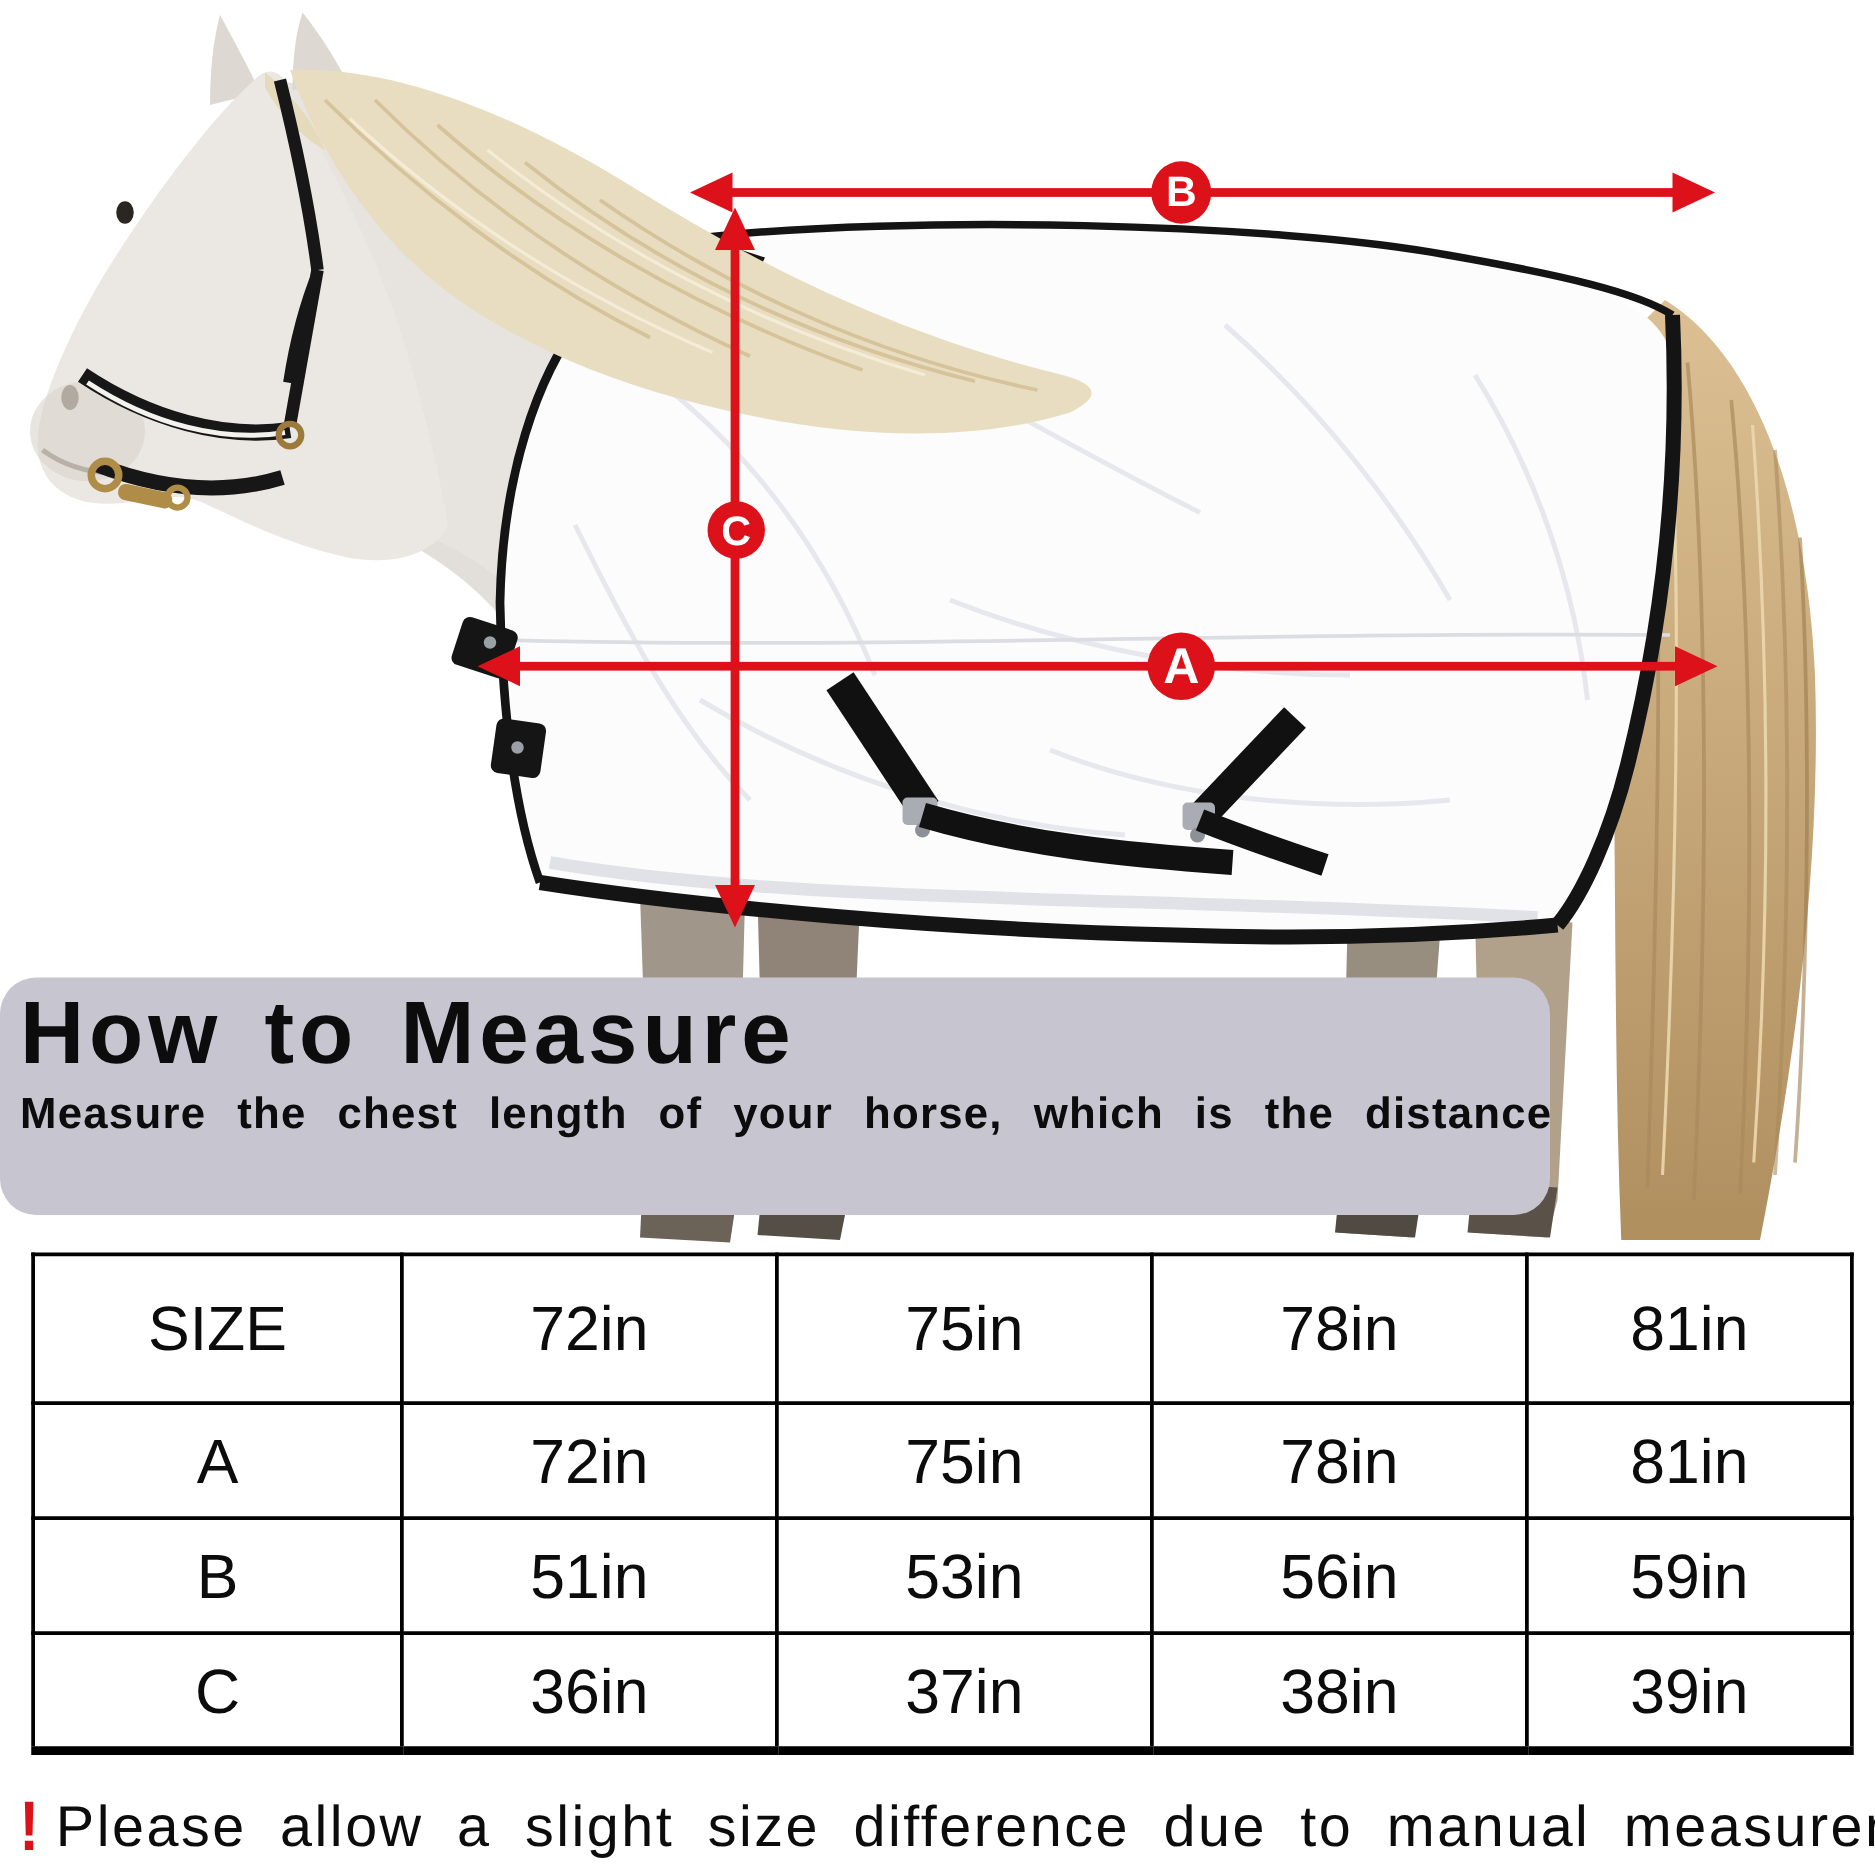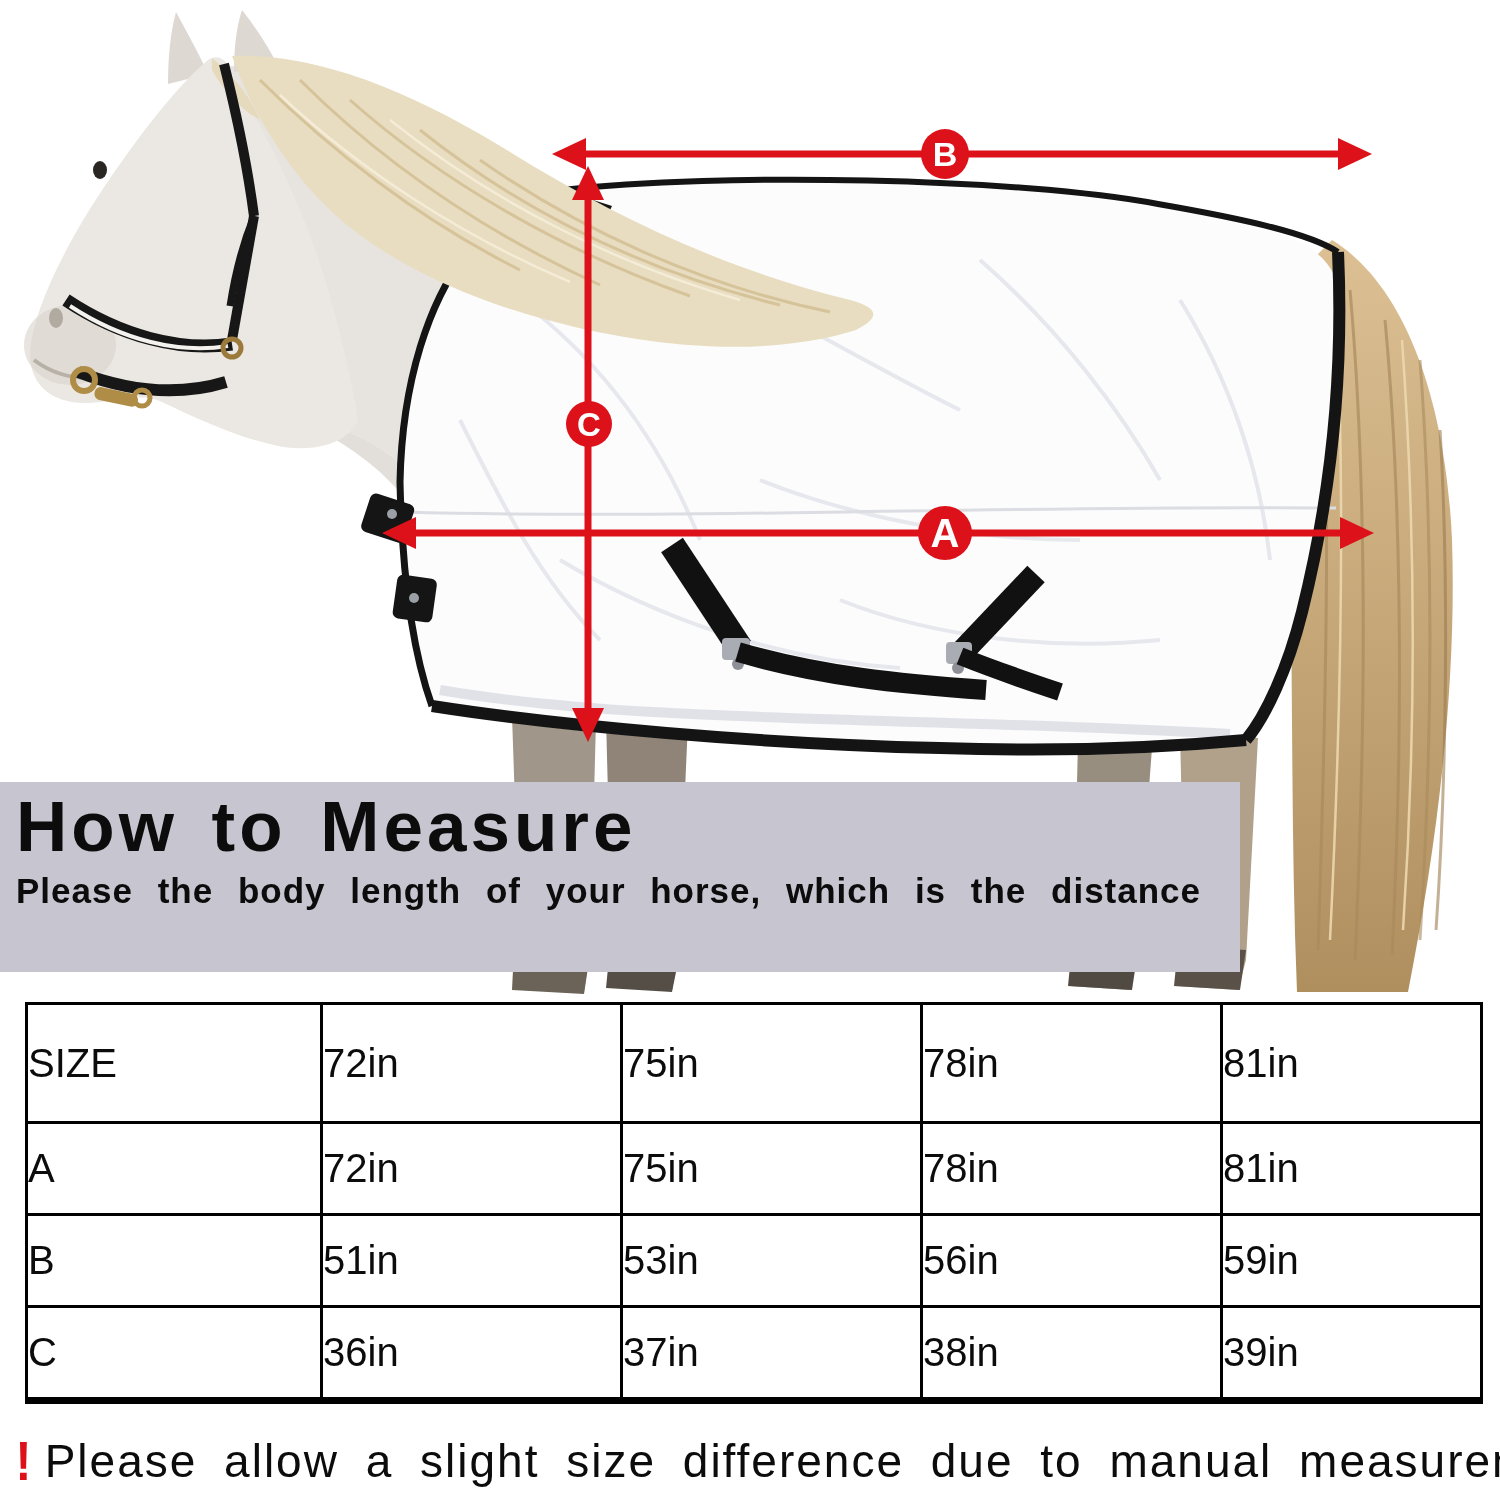--- a/index.html
+++ b/index.html
@@ -15,39 +15,39 @@
     background:var(--color-accent,#dc1119);color:#fff;font-weight:bold;
     border-radius:50%;line-height:1;user-select:none;
   }
   .mlabel.b{left:921px;top:129px;width:48px;height:50px;font-size:34px;}
   .mlabel.c{left:566px;top:401px;width:46px;height:46px;font-size:33px;}
   .mlabel.a{left:918px;top:506px;width:54px;height:54px;font-size:40px;}
   
   .measure-panel{
     position:absolute;left:0;top:782px;width:1240px;height:190px;
     background:var(--color-panel_bg,#c7c5cf);
-    padding:8px 0 0 16px;box-sizing:border-box;
+    padding:8px 0 0 16px;box-sizing:border-box;border-radius:29px;
   }
   .measure-panel h1{
     margin:0;font-size:71px;line-height:74px;font-weight:700;color:#0c0c0c;
     letter-spacing:4px;word-spacing:10px;white-space:nowrap;
   }
   .measure-panel .desc{
     margin:7px 0 0 0;font-size:35px;line-height:39px;font-weight:700;color:#0c0c0c;
     letter-spacing:1px;word-spacing:14px;white-space:nowrap;
   }
   
   table.size-table{
     position:absolute;left:25px;top:1002px;border-collapse:collapse;
     background:#ffffff;table-layout:fixed;
   }
   table.size-table td{
     border:3px solid var(--color-table_border,#000);
-    text-align:left;vertical-align:middle;
-    font-size:40px;color:#0c0c0c;padding:0;
+    text-align:center;vertical-align:middle;
+    font-size:50px;color:#0c0c0c;padding:0;
   }
   table.size-table tr.header td{height:116px;}
   table.size-table tr.data td{height:89px;}
   table.size-table tr:last-child td{border-bottom:7px solid var(--color-table_border,#000);}
   
   .footnote{
     position:absolute;left:14px;top:1428px;display:flex;align-items:center;white-space:nowrap;
   }
   .footnote .bang{
     color:var(--color-accent,#dc1119);font-weight:700;font-size:56px;margin-right:12px;
@@ -201,21 +201,21 @@
       </g>
     </svg>
 
     <span class="mlabel b">B</span>
     <span class="mlabel c">C</span>
     <span class="mlabel a">A</span>
   </div>
 
   <div class="measure-panel">
     <h1>How to Measure</h1>
-    <div class="desc">Please the body length of your horse, which is the distance</div>
+    <div class="desc">Measure the chest length of your horse, which is the distance</div>
   </div>
 
   <table class="size-table">
     <colgroup>
       <col style="width:295px">
         <col style="width:300px">
         <col style="width:300px">
         <col style="width:300px">
         <col style="width:260px">
     </colgroup>

